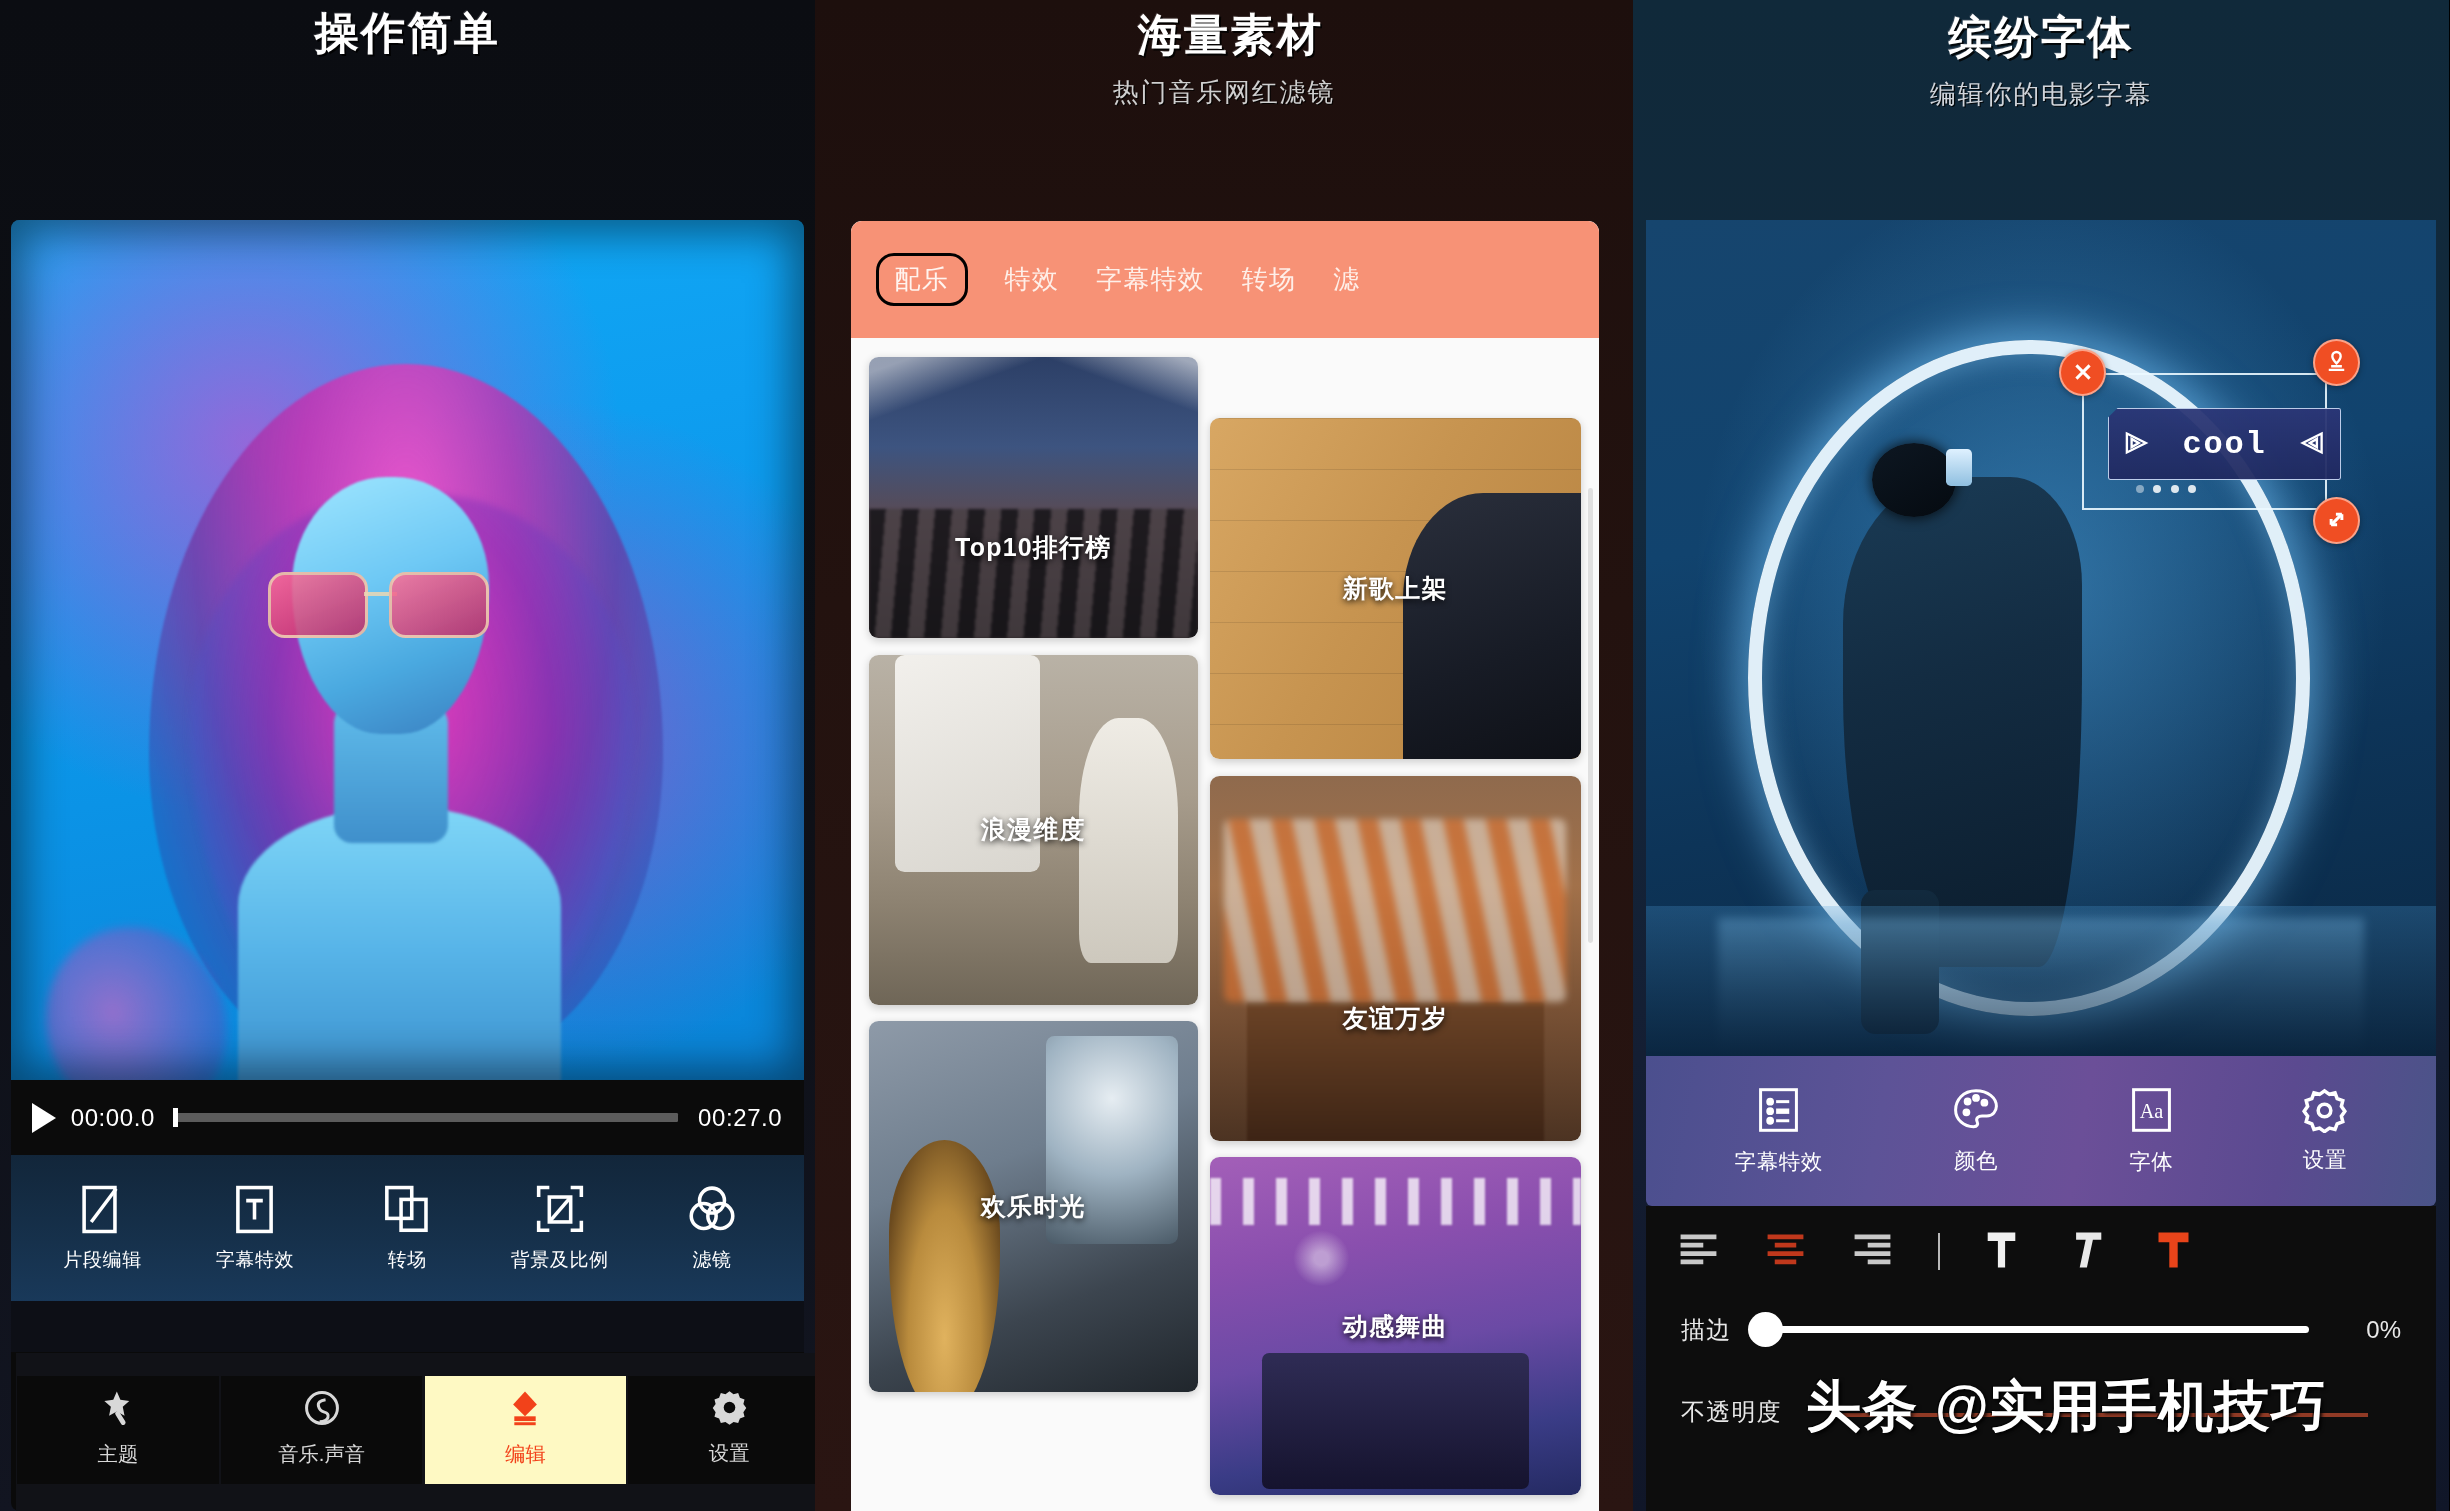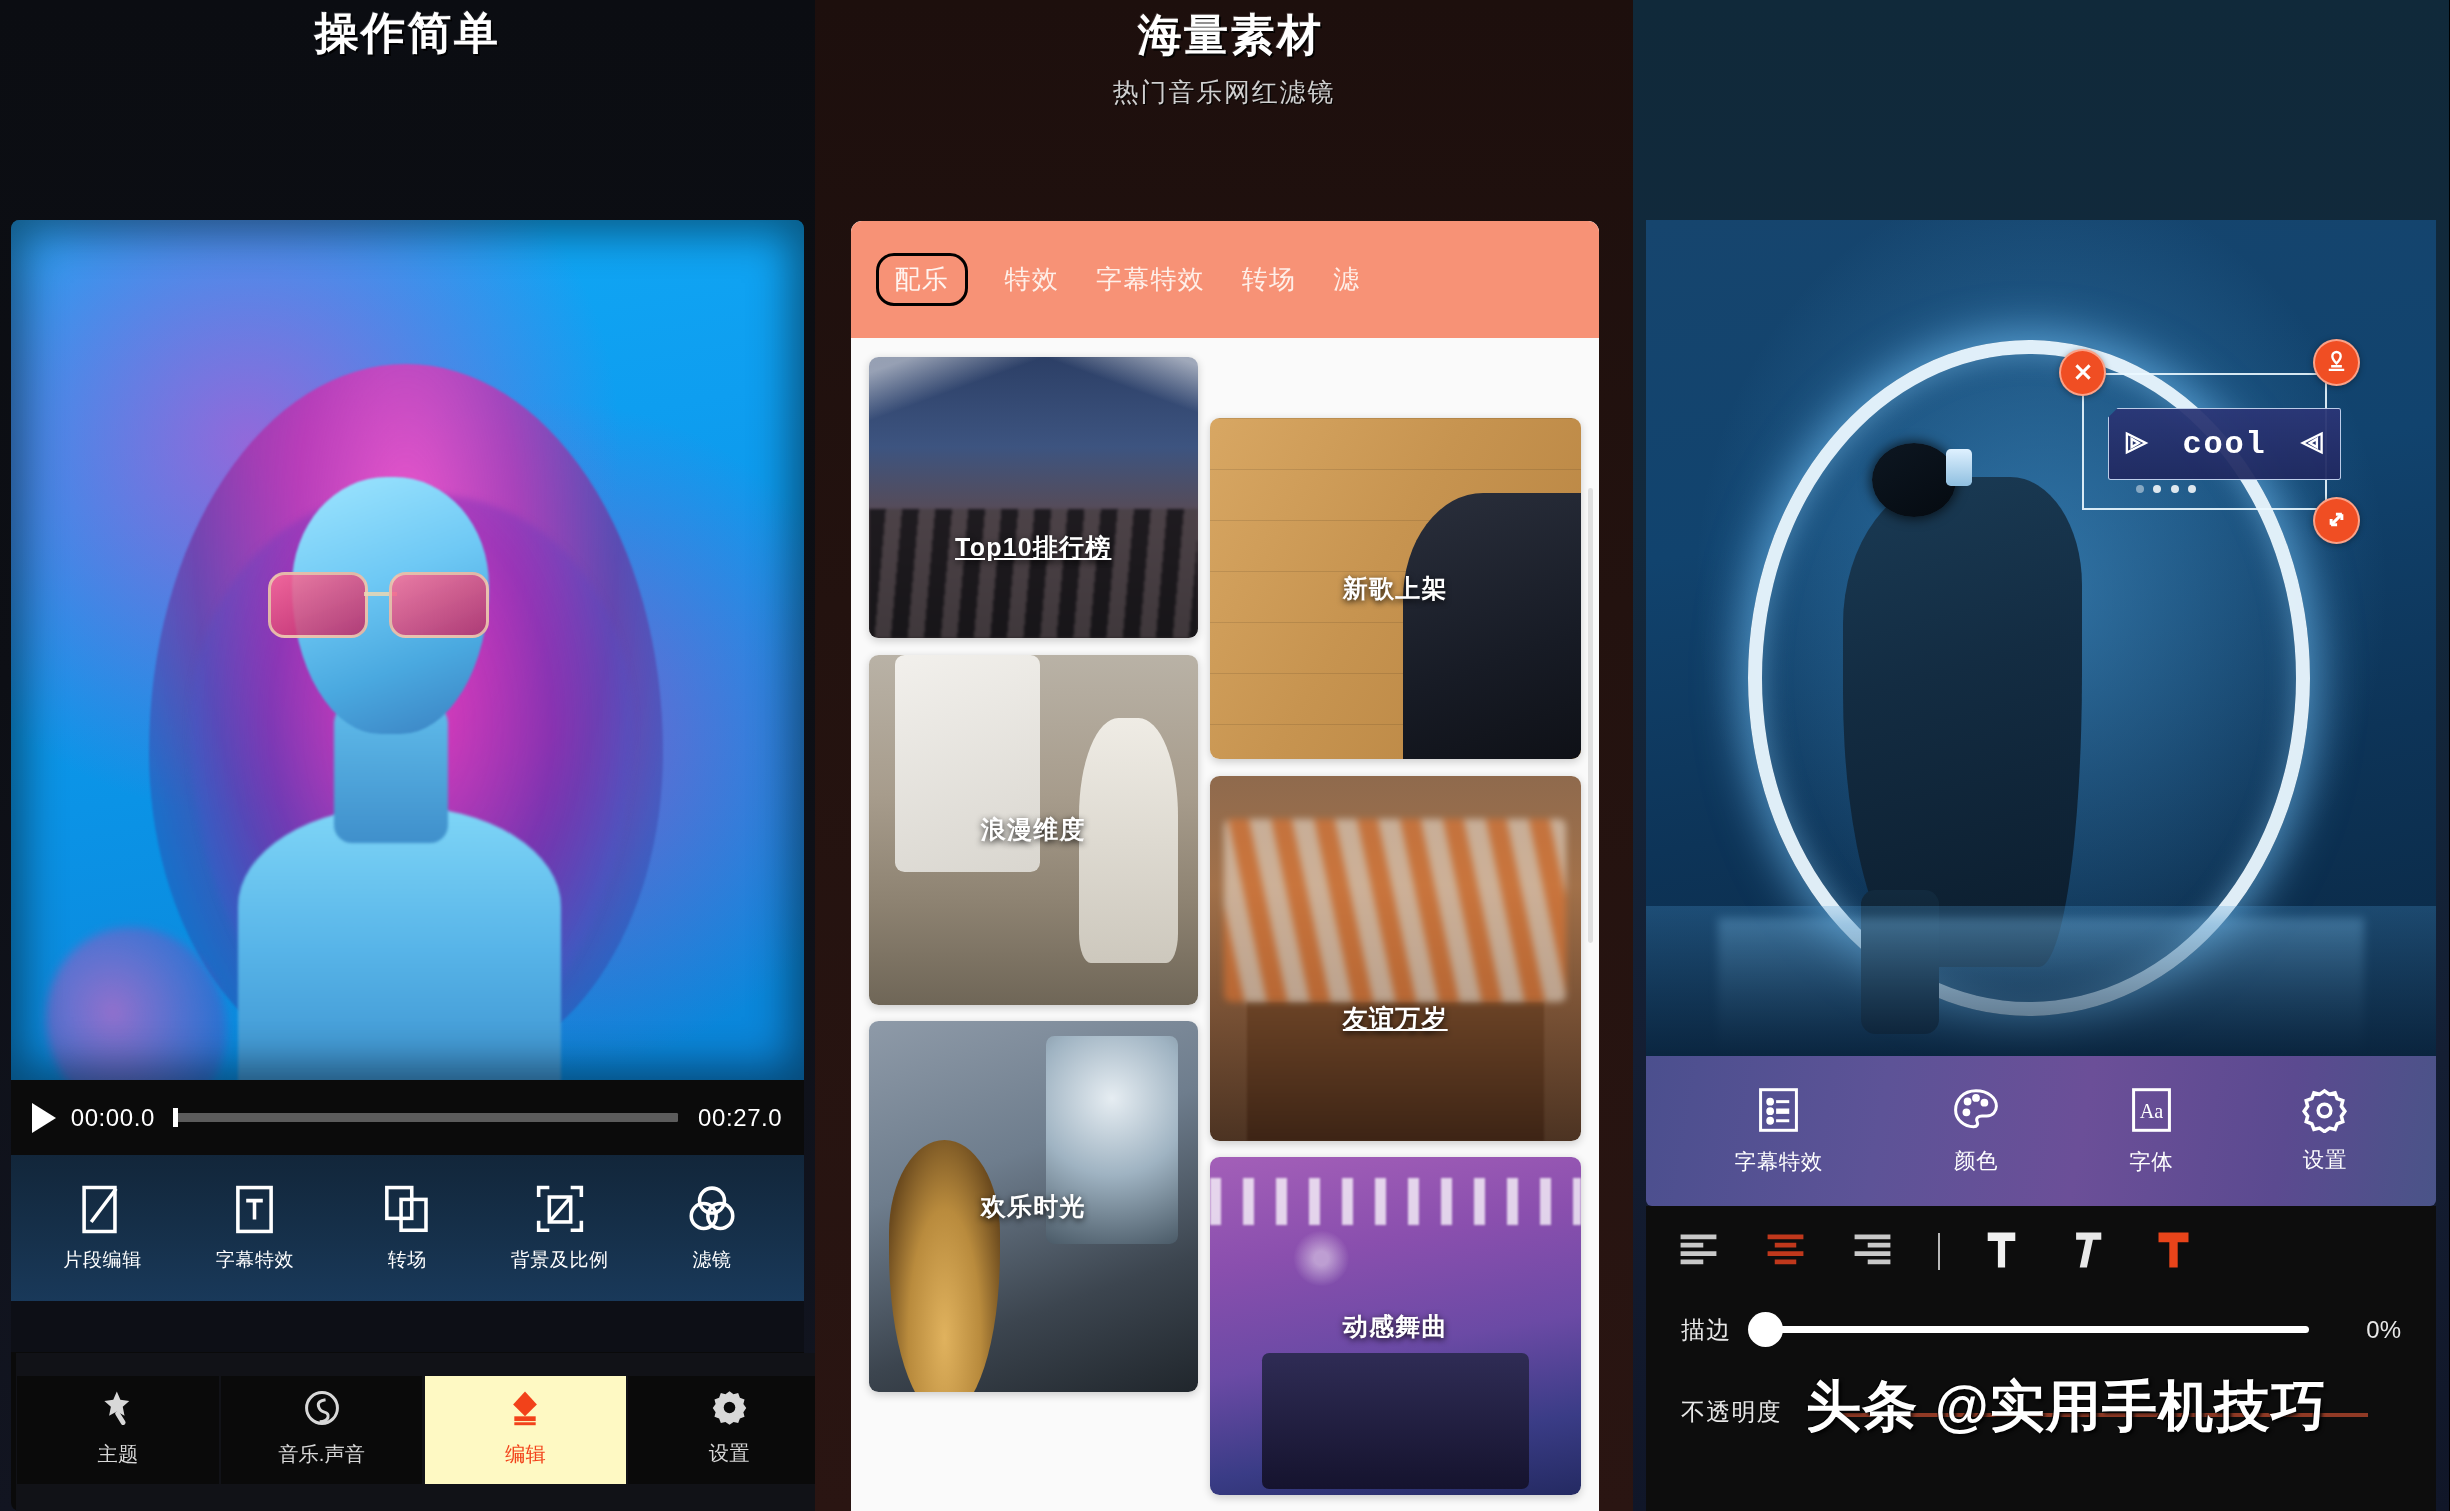--- a/index.html
+++ b/index.html
@@ -176,21 +176,21 @@
   .p2-col.right { width:398px; padding-top:67px; }
   .m-card {
     border-radius:9.6px; overflow:hidden; position:relative;
     box-shadow:0 2.4px 8.4px rgba(0,0,0,.18);
     display:flex; align-items:center; justify-content:center;
   }
   .m-card .cap {
     position:relative; z-index:3; color:#fff; font-size:25px; font-weight:bold;
     letter-spacing:1.2px; text-shadow:0 1.8px 6px rgba(0,0,0,.85);
   }
-  .m-card .cap.low { position:absolute; top:62%;text-decoration:underline; }
+  .m-card .cap.low { position:absolute; top:62%; }
   .c-concert { height:281px;
     background:
       linear-gradient(200deg, rgba(255,255,255,.55) 2%, rgba(255,255,255,0) 14%),
       linear-gradient(160deg, rgba(255,255,255,.5) 4%, rgba(255,255,255,0) 16%),
       linear-gradient(180deg,#2c3f66 0%,#3d5480 32%,#5a4a52 58%,#2b2527 100%);
   }
   .c-concert::after {
     content:""; position:absolute; left:0; bottom:0; width:100%; height:46%;
     background:repeating-linear-gradient(95deg, rgba(20,18,22,.85) 0 16.7px, rgba(70,62,66,.75) 16.7px 33px);
     filter:blur(1.8px);
@@ -562,20 +562,24 @@
             <span class="cap">动感舞曲</span>
           </div>
         </div>
 
         <div class="p2-scrollbar"></div>
       </div>
     </div>
   </div>
 
   <div class="panel3">
+    <div class="p3-head">
+      <div class="p3-title">缤纷字体</div>
+      <div class="p3-sub">编辑你的电影字幕</div>
+    </div>
 
     <div class="p3-phone">
 
       <div class="p3-video">
         <div class="ring"></div>
         <div class="fig-cape"></div>
         <div class="fig-leg"></div>
         <div class="fig-head"></div>
         <div class="fig-refl"></div>
         <div class="p3-water"></div>

